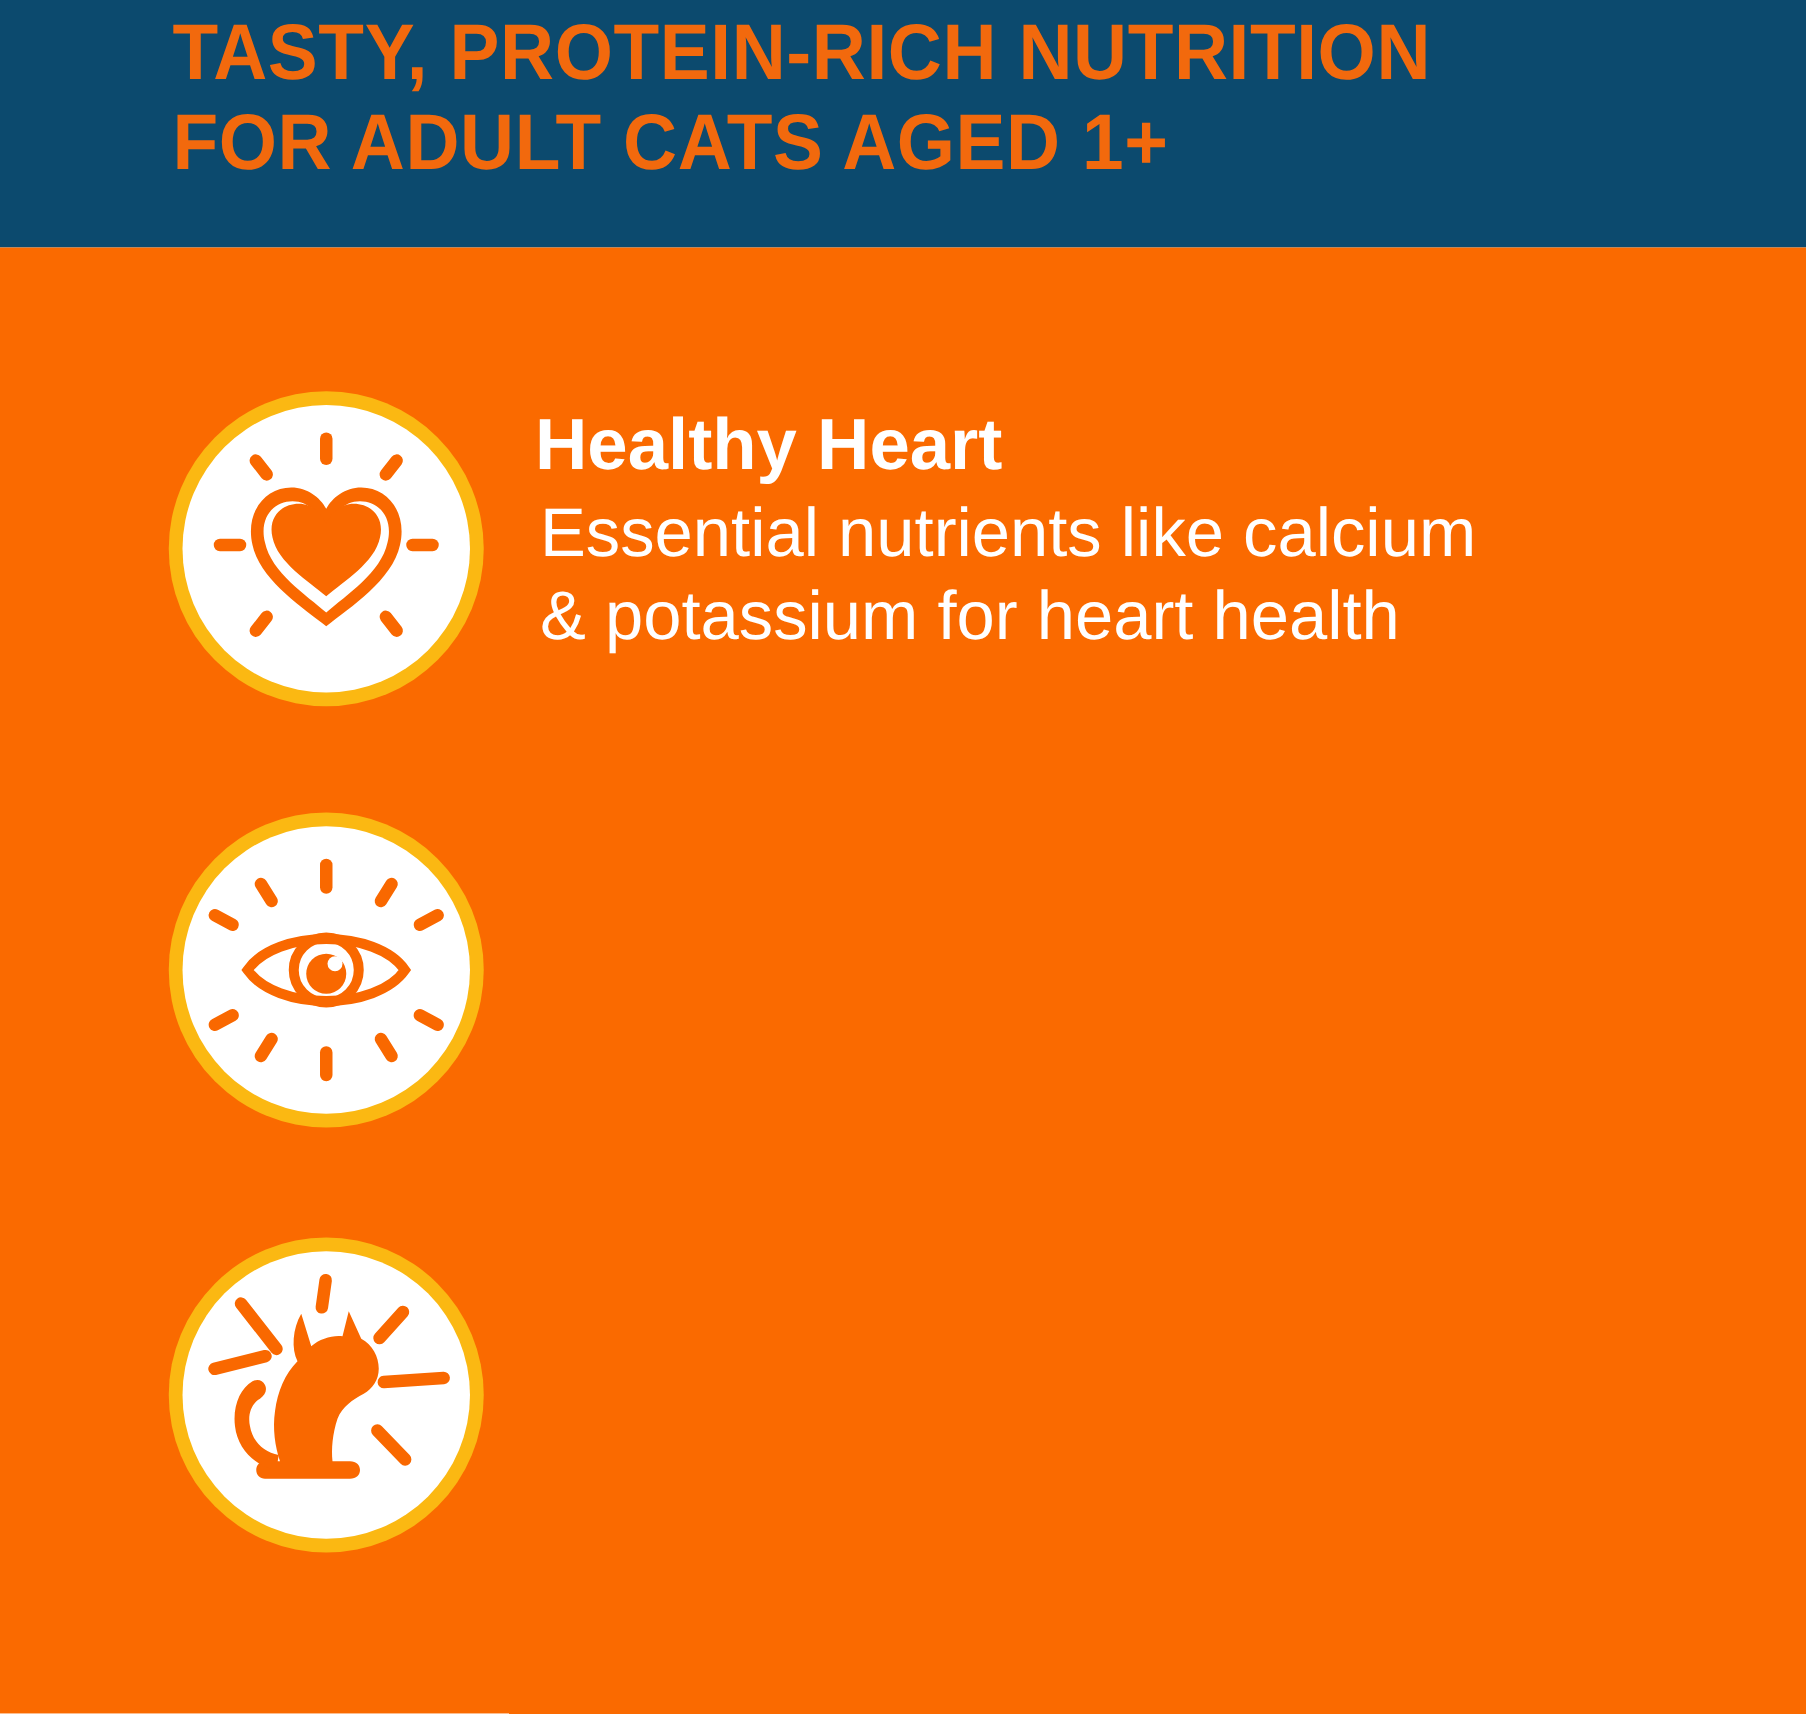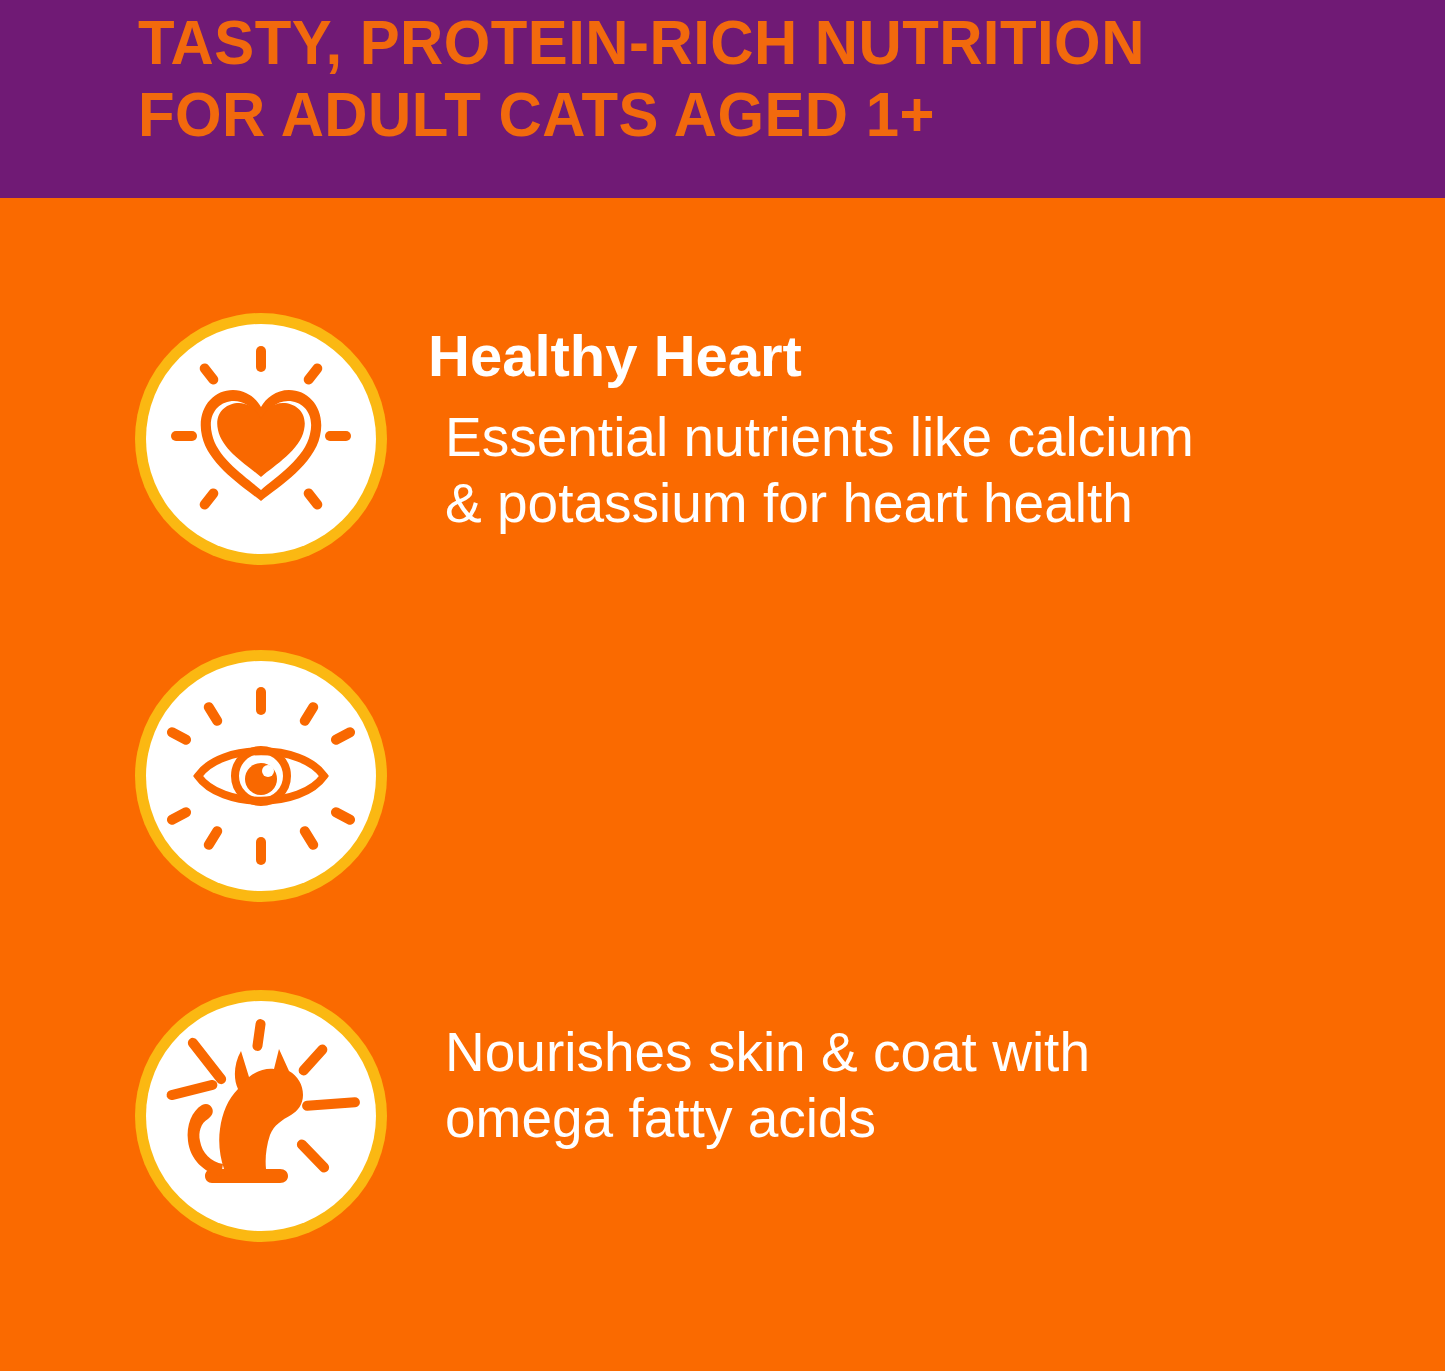--- a/index.html
+++ b/index.html
@@ -20,21 +20,21 @@
     overflow: hidden;
   }
 
   
   .header {
     position: absolute;
     left: 0;
     top: 0;
     width: 1445px;
     height: 198px;
-    background: #701a75;
+    background: #0c4a6e;
     box-sizing: border-box;
     padding: 6px 0 0 138px;
   }
   .headline {
     color: #F2690D;
     font-family: "Liberation Sans Narrow", "Liberation Sans", sans-serif;
     font-weight: bold;
     font-size: 63px;
     line-height: 72px;
     letter-spacing: 0.5px;
@@ -114,21 +114,21 @@
     letter-spacing: 0px;
     margin: 0 0 6px 0;
     white-space: nowrap;
   }
   .benefit-desc {
     color: #FFFFFF;
     font-family: "Liberation Sans Narrow", "Liberation Sans", sans-serif;
     font-weight: normal;
     font-size: 55px;
     line-height: 66px;
-    margin: 17px;
+    margin: 4px;
     white-space: pre-line;
   }
 </style>
 </head>
 <body>
 
 <div id="page">
 
   <div class="header">
     <h1 class="headline">TASTY, PROTEIN-RICH NUTRITION
@@ -260,19 +260,17 @@
               <rect x="56" y="32" width="10" height="56" rx="5" transform="rotate(-38 61 60)"></rect>
               <rect x="20" y="84" width="52" height="10" rx="5" transform="rotate(-14 46 89)"></rect>
               <rect x="162" y="40" width="10" height="38" rx="5" transform="rotate(42 167 59)"></rect>
               <rect x="156" y="98" width="58" height="10" rx="5" transform="rotate(-4 185 103)"></rect>
               <rect x="162" y="134" width="10" height="42" rx="5" transform="rotate(-44 167 155)"></rect>
             </g>
           </svg>
         </div>
       </div>
       <div class="benefit-text">
-        <div class="benefit-desc">Nourishes skin &amp; coat with
-omega fatty acids</div>
       </div>
     </div>
 
   </div>
 </div>
 
 </body></html>

